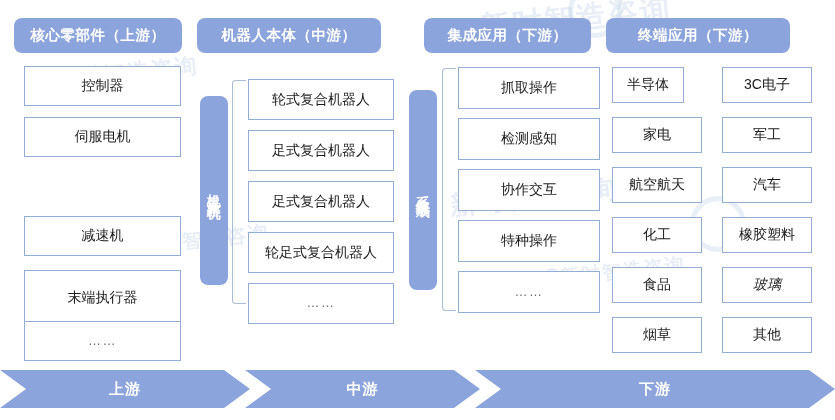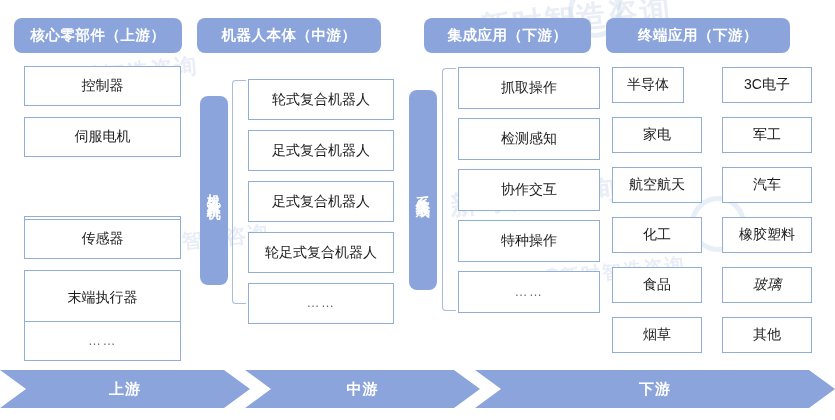--- a/index.html
+++ b/index.html
@@ -141,21 +141,20 @@
   <div class="wm" style="left:560px;top:258px;font-size:19px;transform:rotate(-6deg);">新时智造咨询</div>
 
   <div class="hdr" style="left:14px;top:18px;width:168px;">核心零部件（上游）</div>
   <div class="hdr" style="left:197px;top:18px;width:184px;">机器人本体（中游）</div>
   <div class="hdr" style="left:424px;top:18px;width:167px;">集成应用（下游）</div>
   <div class="hdr" style="left:606px;top:18px;width:184px;">终端应用（下游）</div>
 
   <div class="box" style="left:24px;top:66px;width:157px;height:40px;">控制器</div>
   <div class="box" style="left:24px;top:117px;width:157px;height:40px;">伺服电机</div>
   <div class="box" style="left:24px;top:168px;width:157px;height:40px;margin-top:48px;">减速机</div>
-  <div class="box" style="left:24px;top:219px;width:157px;height:40px;">传感器</div>
   <div class="box" style="left:24px;top:270px;width:157px;height:56px;">末端执行器</div>
   <div class="box ellipsis" style="left:24px;top:321px;width:157px;height:40px;">……</div>
 
   <div class="vpill" style="left:200px;top:96px;width:28px;height:189px;">
     <span>机器人整机</span>
   </div>
   <div class="bracket" style="left:232px;top:80px;width:14px;height:224px;"></div>
 
   <div class="box" style="left:248px;top:79px;width:146px;height:41px;">轮式复合机器人</div>
   <div class="box" style="left:248px;top:130px;width:146px;height:41px;">足式复合机器人</div>

